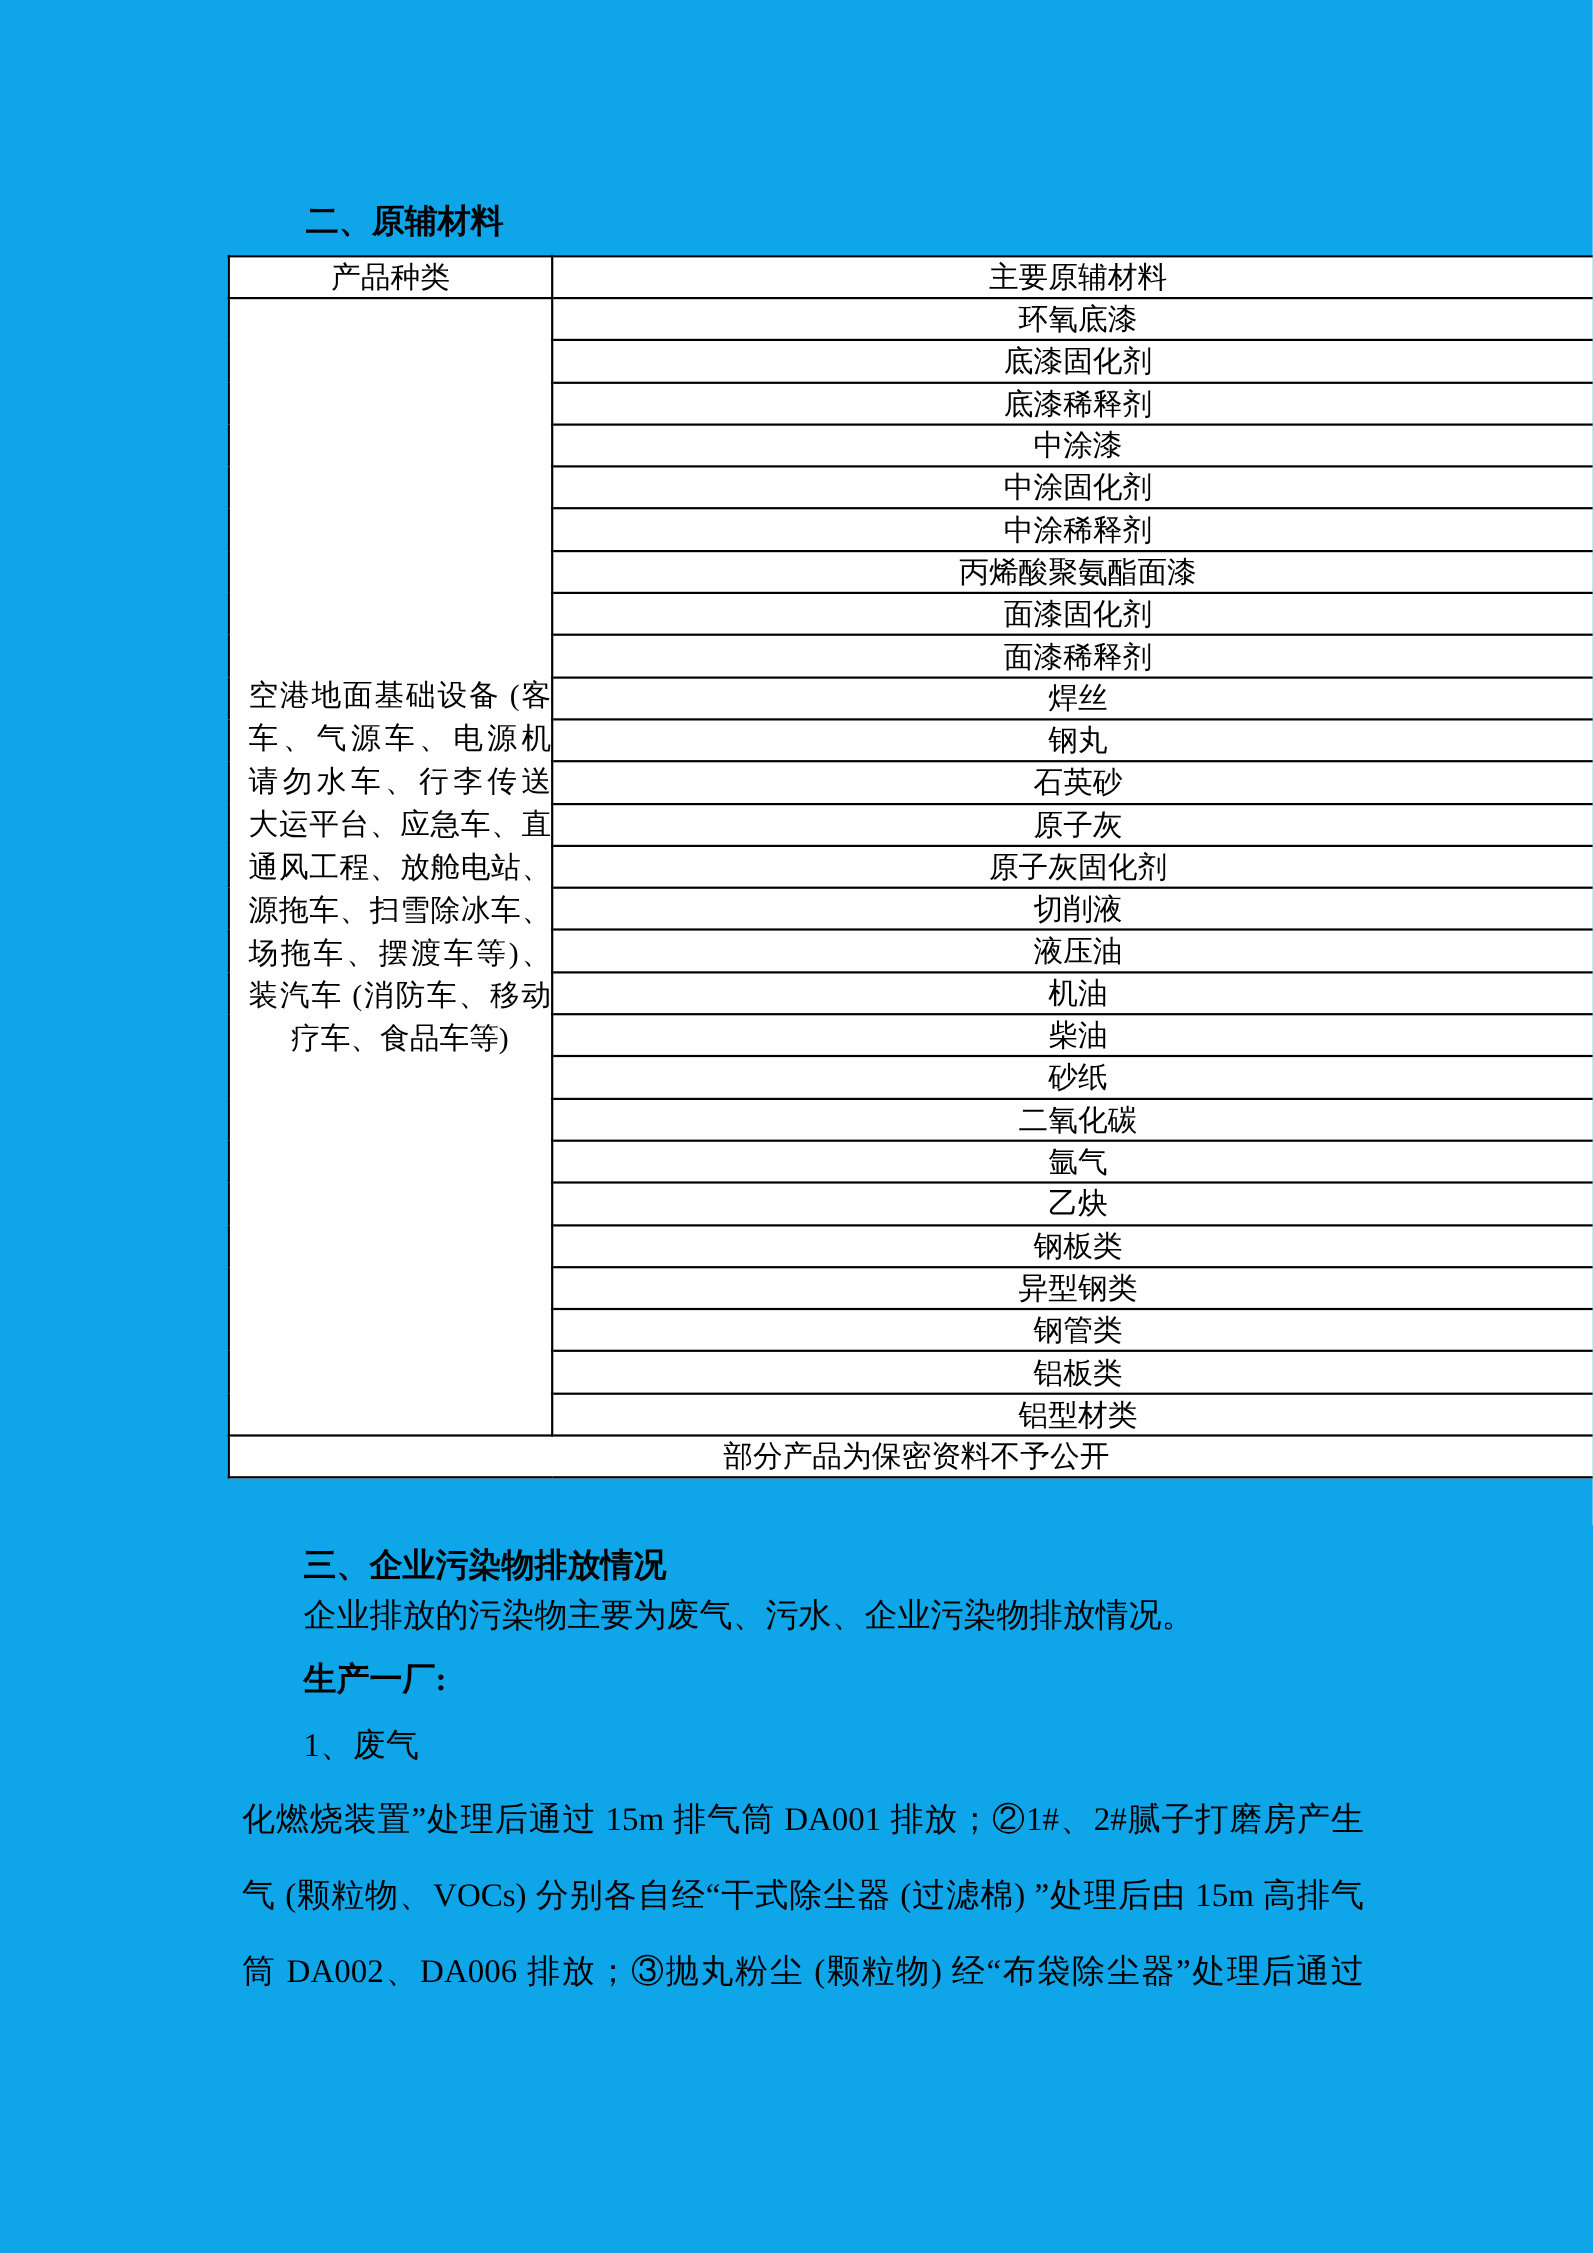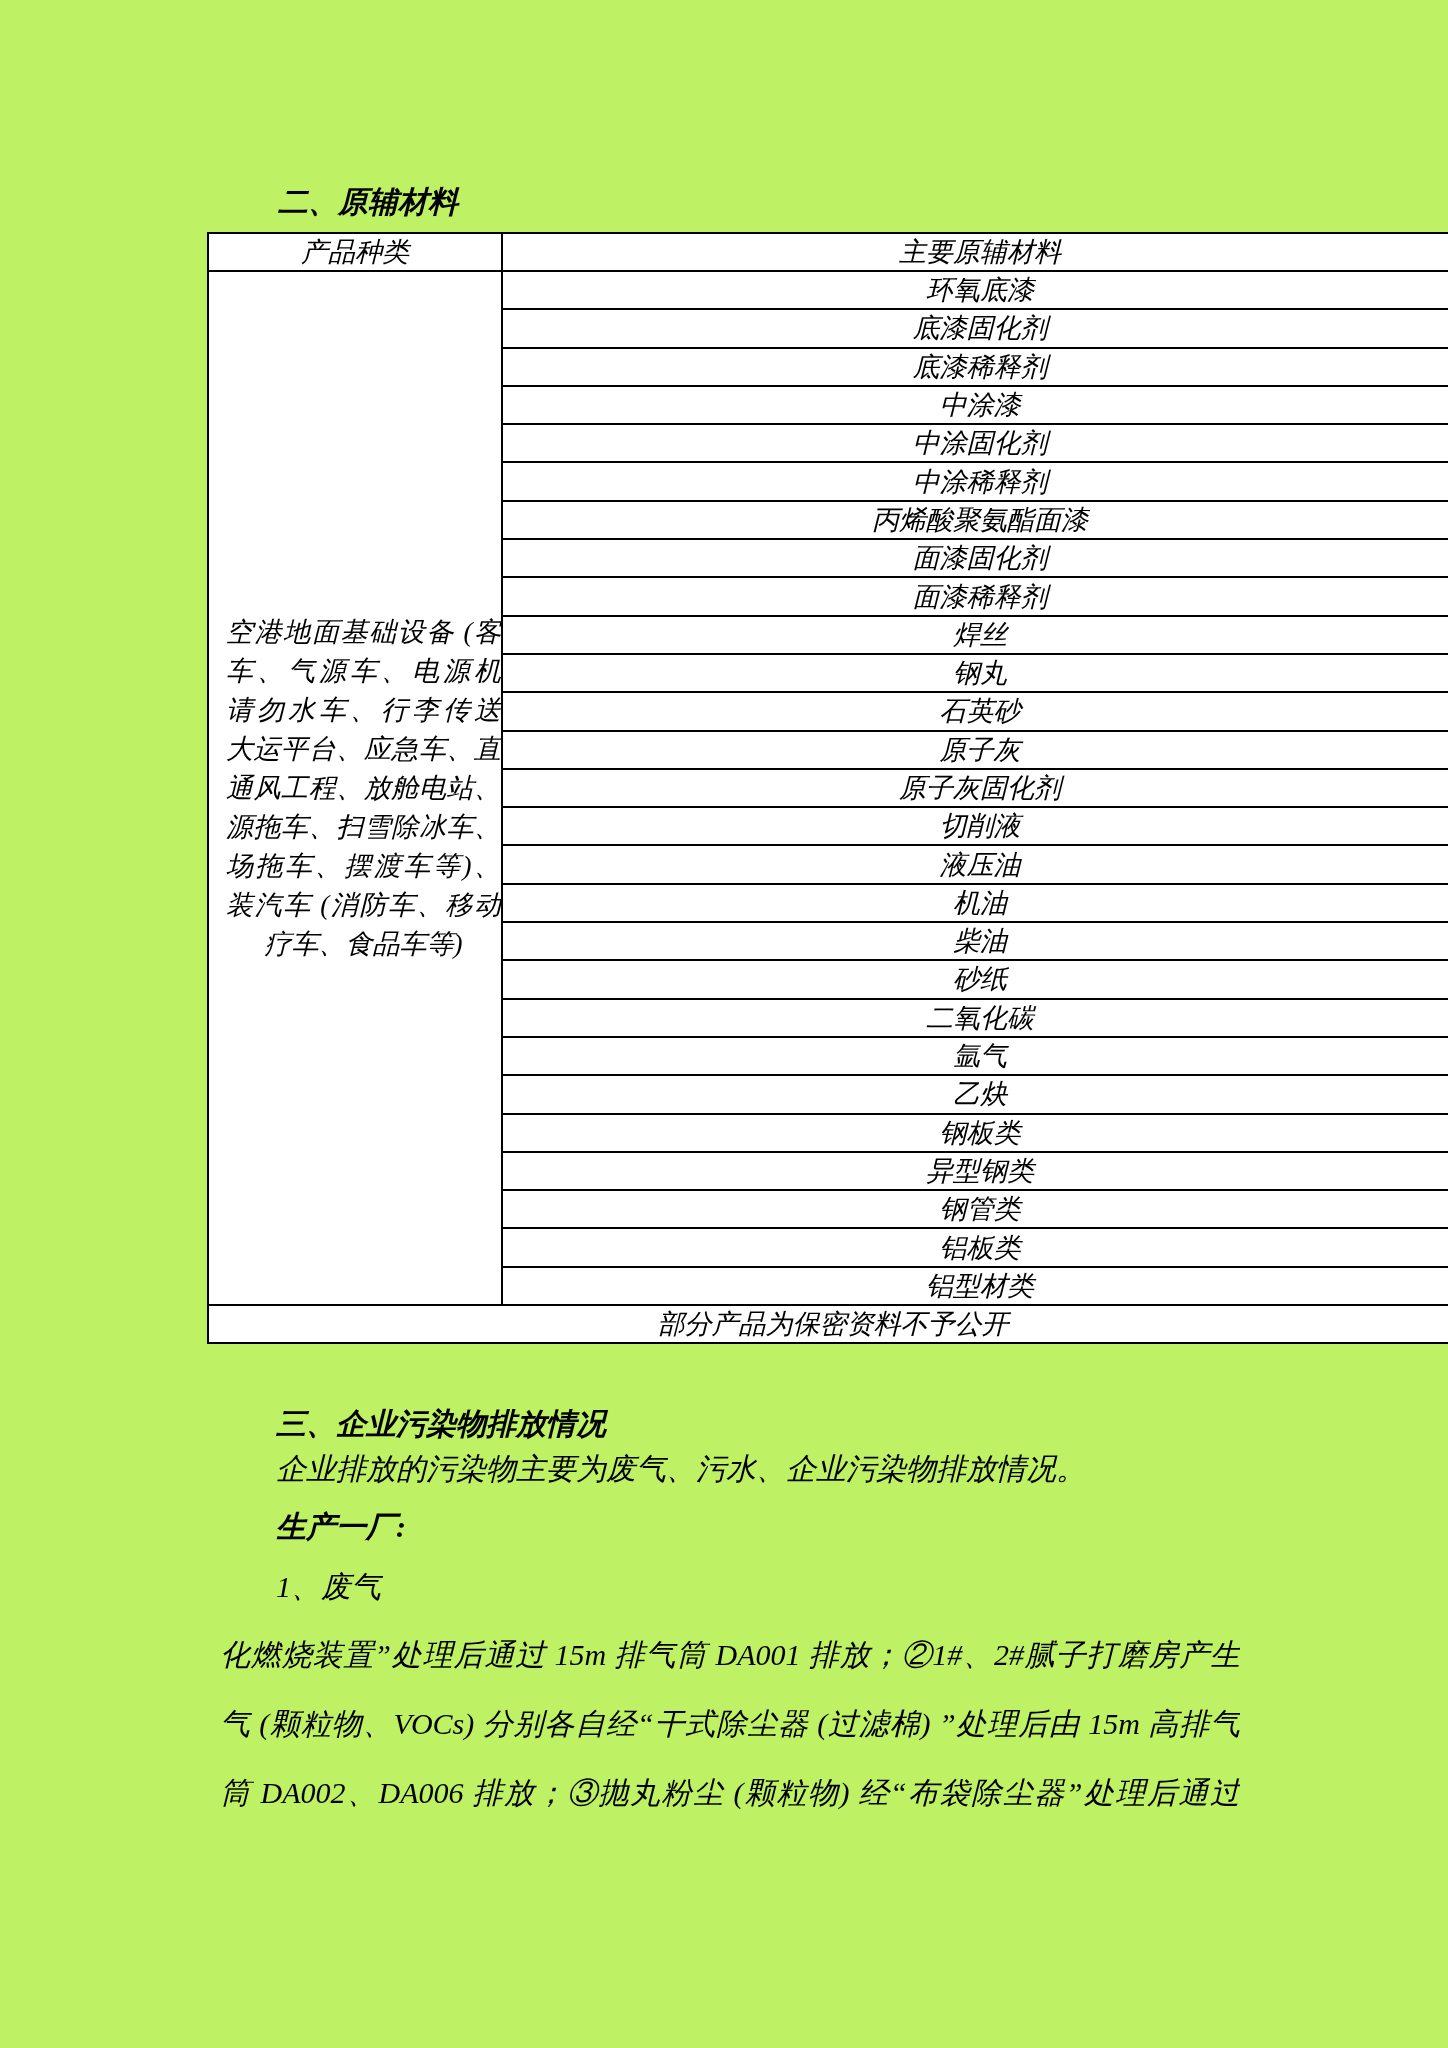--- a/index.html
+++ b/index.html
@@ -3,21 +3,21 @@
 <meta charset="utf-8">
 <style>
   * { margin:0; padding:0; box-sizing:border-box; }
   html,body { background:#ffffff; }
   body {
     width:1448px; height:2048px;
     font-family:"Liberation Serif","DejaVu Serif",serif;
     color:#000000;
     position:relative;
   }
-  .page { position:relative; width:1448px; height:2048px; overflow:hidden; background:#bef264;font-style:italic; }
+  .page { position:relative; width:1448px; height:2048px; overflow:hidden; background:#0ea5e9; }
 
   .heading {
     position:absolute; font-size:30px; font-weight:bold; line-height:34px; white-space:nowrap;
   }
   #section2-heading { left:278px; top:185px; }
   #section3-heading { left:276px; top:1407px;text-align:right; }
 
   table.materials {
     position:absolute; left:207px; top:232px; width:1252px;
     border-collapse:collapse; table-layout:fixed;

